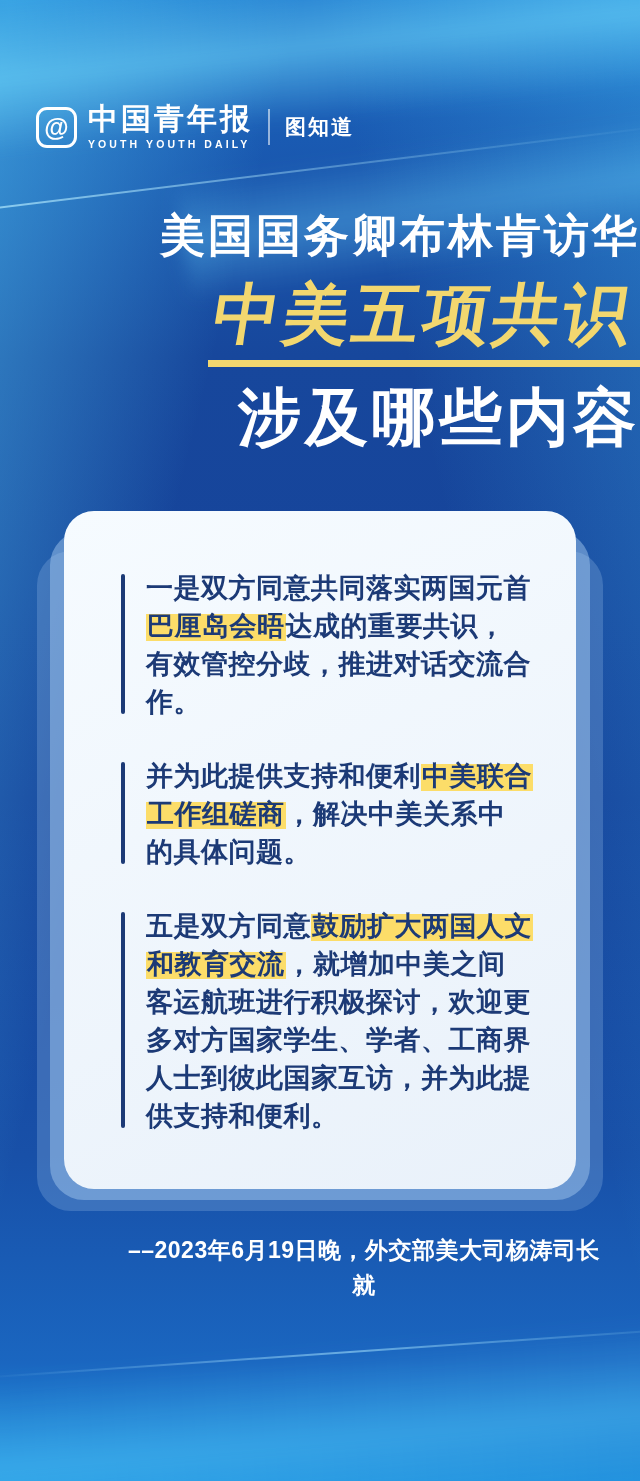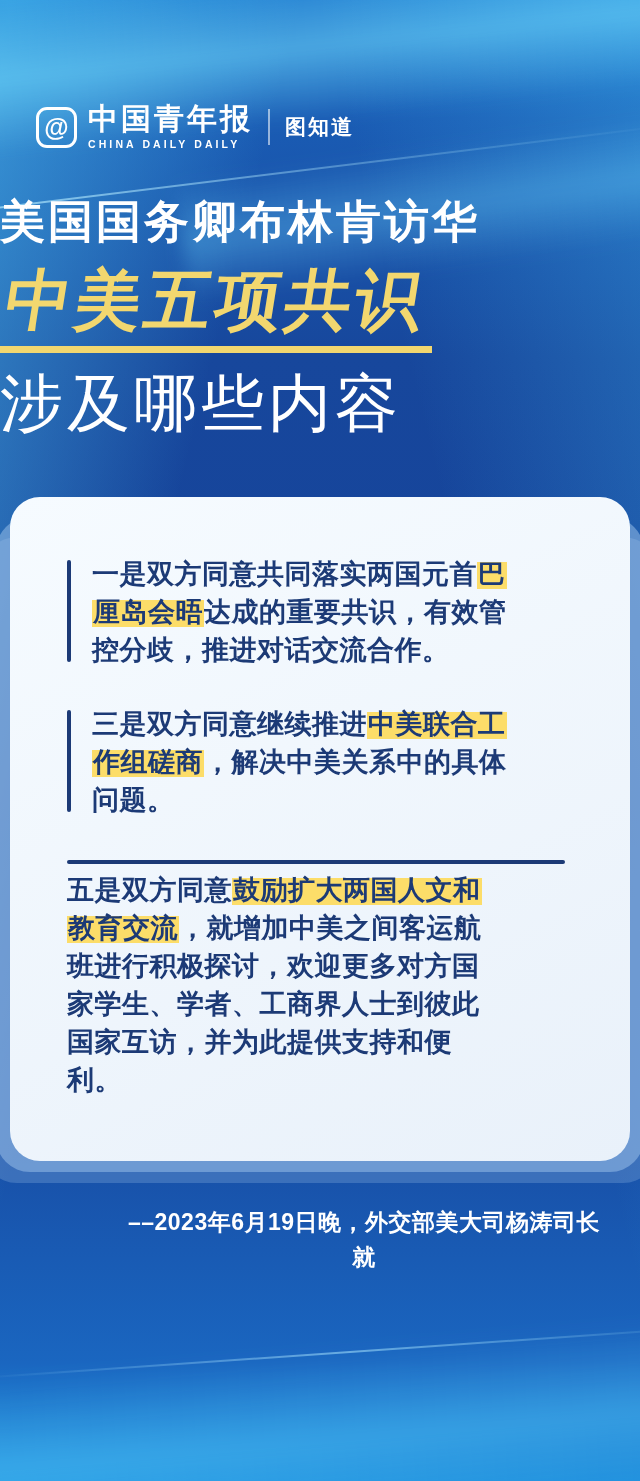--- a/index.html
+++ b/index.html
@@ -32,37 +32,37 @@
   .logo{position:relative;display:flex;align-items:center;margin-left:36px;color:#fff;}
   .at{width:41px;height:41px;border:3px solid #fff;border-radius:11px;box-sizing:border-box;
       display:flex;align-items:center;justify-content:center;font-size:25px;font-weight:800;}
   .brand{margin-left:11px;display:flex;flex-direction:column;}
   .brand-cn{font-size:30px;font-weight:800;letter-spacing:3px;line-height:30px;}
   .brand-en{font-size:10.5px;font-weight:700;letter-spacing:3.1px;margin-top:4px;}
   .brand-div{width:2px;height:36px;background:rgba(255,255,255,0.55);margin:0 15px 0 15px;}
   .brand-col{font-size:21px;font-weight:900;letter-spacing:2px;}
 
   
-  .title{position:relative;text-align:left;margin-top:46px;color:#fff;}
+  .title{position:relative;text-align:right;margin-top:60px;color:#fff;}
   .t1{margin:0;font-size:45px;line-height:52px;font-weight:900;letter-spacing:3px;}
   .t2wrap{display:inline-block;margin-top:14px;padding:2px 6px 10px;border-bottom:7px solid #f2d76f;}
   .t2{display:inline-block;margin:0;font-size:66px;line-height:72px;font-weight:900;color:#f2d76f;
       letter-spacing:4px;transform:skewX(-9deg);}
-  .t3{margin:14px 0 0;font-size:63px;line-height:72px;font-weight:400;letter-spacing:4px;}
+  .t3{margin:14px 0 0;font-size:63px;line-height:72px;font-weight:700;letter-spacing:4px;}
 
   
-  .card-stack{position:relative;width:620px;margin:58px auto 0;}
+  .card-stack{position:relative;width:512px;margin:58px auto 0;}
   .card-layer{position:absolute;border-radius:34px;}
   .layer-2{left:-27px;right:-27px;top:40px;bottom:-22px;background:rgba(130,170,220,0.34);}
   .layer-1{left:-14px;right:-14px;top:20px;bottom:-11px;background:rgba(165,200,238,0.48);}
   .card{position:relative;border-radius:30px;background:linear-gradient(155deg,#f6fbff 0%,#e9f1fa 100%);
         box-sizing:border-box;padding:58px 44px 46px 57px;}
 
   .point{display:flex;margin-bottom:36px;}
-  .point:last-child{margin-bottom:16px;flex-direction:column;}
+  .point:last-child{margin-bottom:8px;}
   .bar{flex:0 0 4px;background:#1c3a76;border-radius:2px;margin:5px 21px 7px 0;}
   .point-text{margin:0;width:432px;font-size:27px;line-height:38px;color:#1c3a76;font-weight:700;letter-spacing:0.5px;}
   .hl{font-weight:900;padding:0 1px;
       background:linear-gradient(180deg,rgba(252,222,105,0) 10%, #fcdd69 10%);
       -webkit-box-decoration-break:clone;box-decoration-break:clone;}
 
   
   .footer{position:relative;margin-top:44px;padding:0 30px 0 118px;text-align:center;
           color:#fff;font-size:23px;line-height:35px;font-weight:600;letter-spacing:0.5px;}
   .footer p{margin:0;}
@@ -74,21 +74,21 @@
   <div class="beam beam-top"></div>
   <div class="beam beam-mid"></div>
   <div class="beam line-top"></div>
   <div class="beam beam-bottom"></div>
   <div class="beam line-bottom"></div>
 
   <header class="logo">
     <span class="at">@</span>
     <span class="brand">
       <span class="brand-cn">中国青年报</span>
-      <span class="brand-en">CHINA DAILY DAILY</span>
+      <span class="brand-en">YOUTH YOUTH DAILY</span>
     </span>
     <span class="brand-div"></span>
     <span class="brand-col">图知道</span>
   </header>
 
   <section class="title">
     <h2 class="t1">美国国务卿布林肯访华</h2>
     <div class="t2wrap"><h1 class="t2">中美五项共识</h1></div>
     <h2 class="t3">涉及哪些内容</h2>
   </section>
@@ -100,21 +100,21 @@
 
       <div class="point">
         <span class="bar"></span>
         <p class="point-text"><span>一是双方同意共同落实两国元首</span><span class="hl">巴厘岛会晤</span><span>达成的重要共识，有效管控分歧，推进对话交流合作。</span></p>
       </div>
 
 
 
       <div class="point">
         <span class="bar"></span>
-        <p class="point-text"><span>三是双方同意继续推进</span><span class="hl">中美联合工作组磋商</span><span>，解决中美关系中的具体问题。</span></p>
+        <p class="point-text"><span>并为此提供支持和便利</span><span class="hl">中美联合工作组磋商</span><span>，解决中美关系中的具体问题。</span></p>
       </div>
 
       <div class="point">
         <span class="bar"></span>
         <p class="point-text"><span>五是双方同意</span><span class="hl">鼓励扩大两国人文和教育交流</span><span>，就增加中美之间客运航班进行积极探讨，欢迎更多对方国家学生、学者、工商界人士到彼此国家互访，并为此提供支持和便利。</span></p>
       </div>
 
     </div>
   </section>
 

